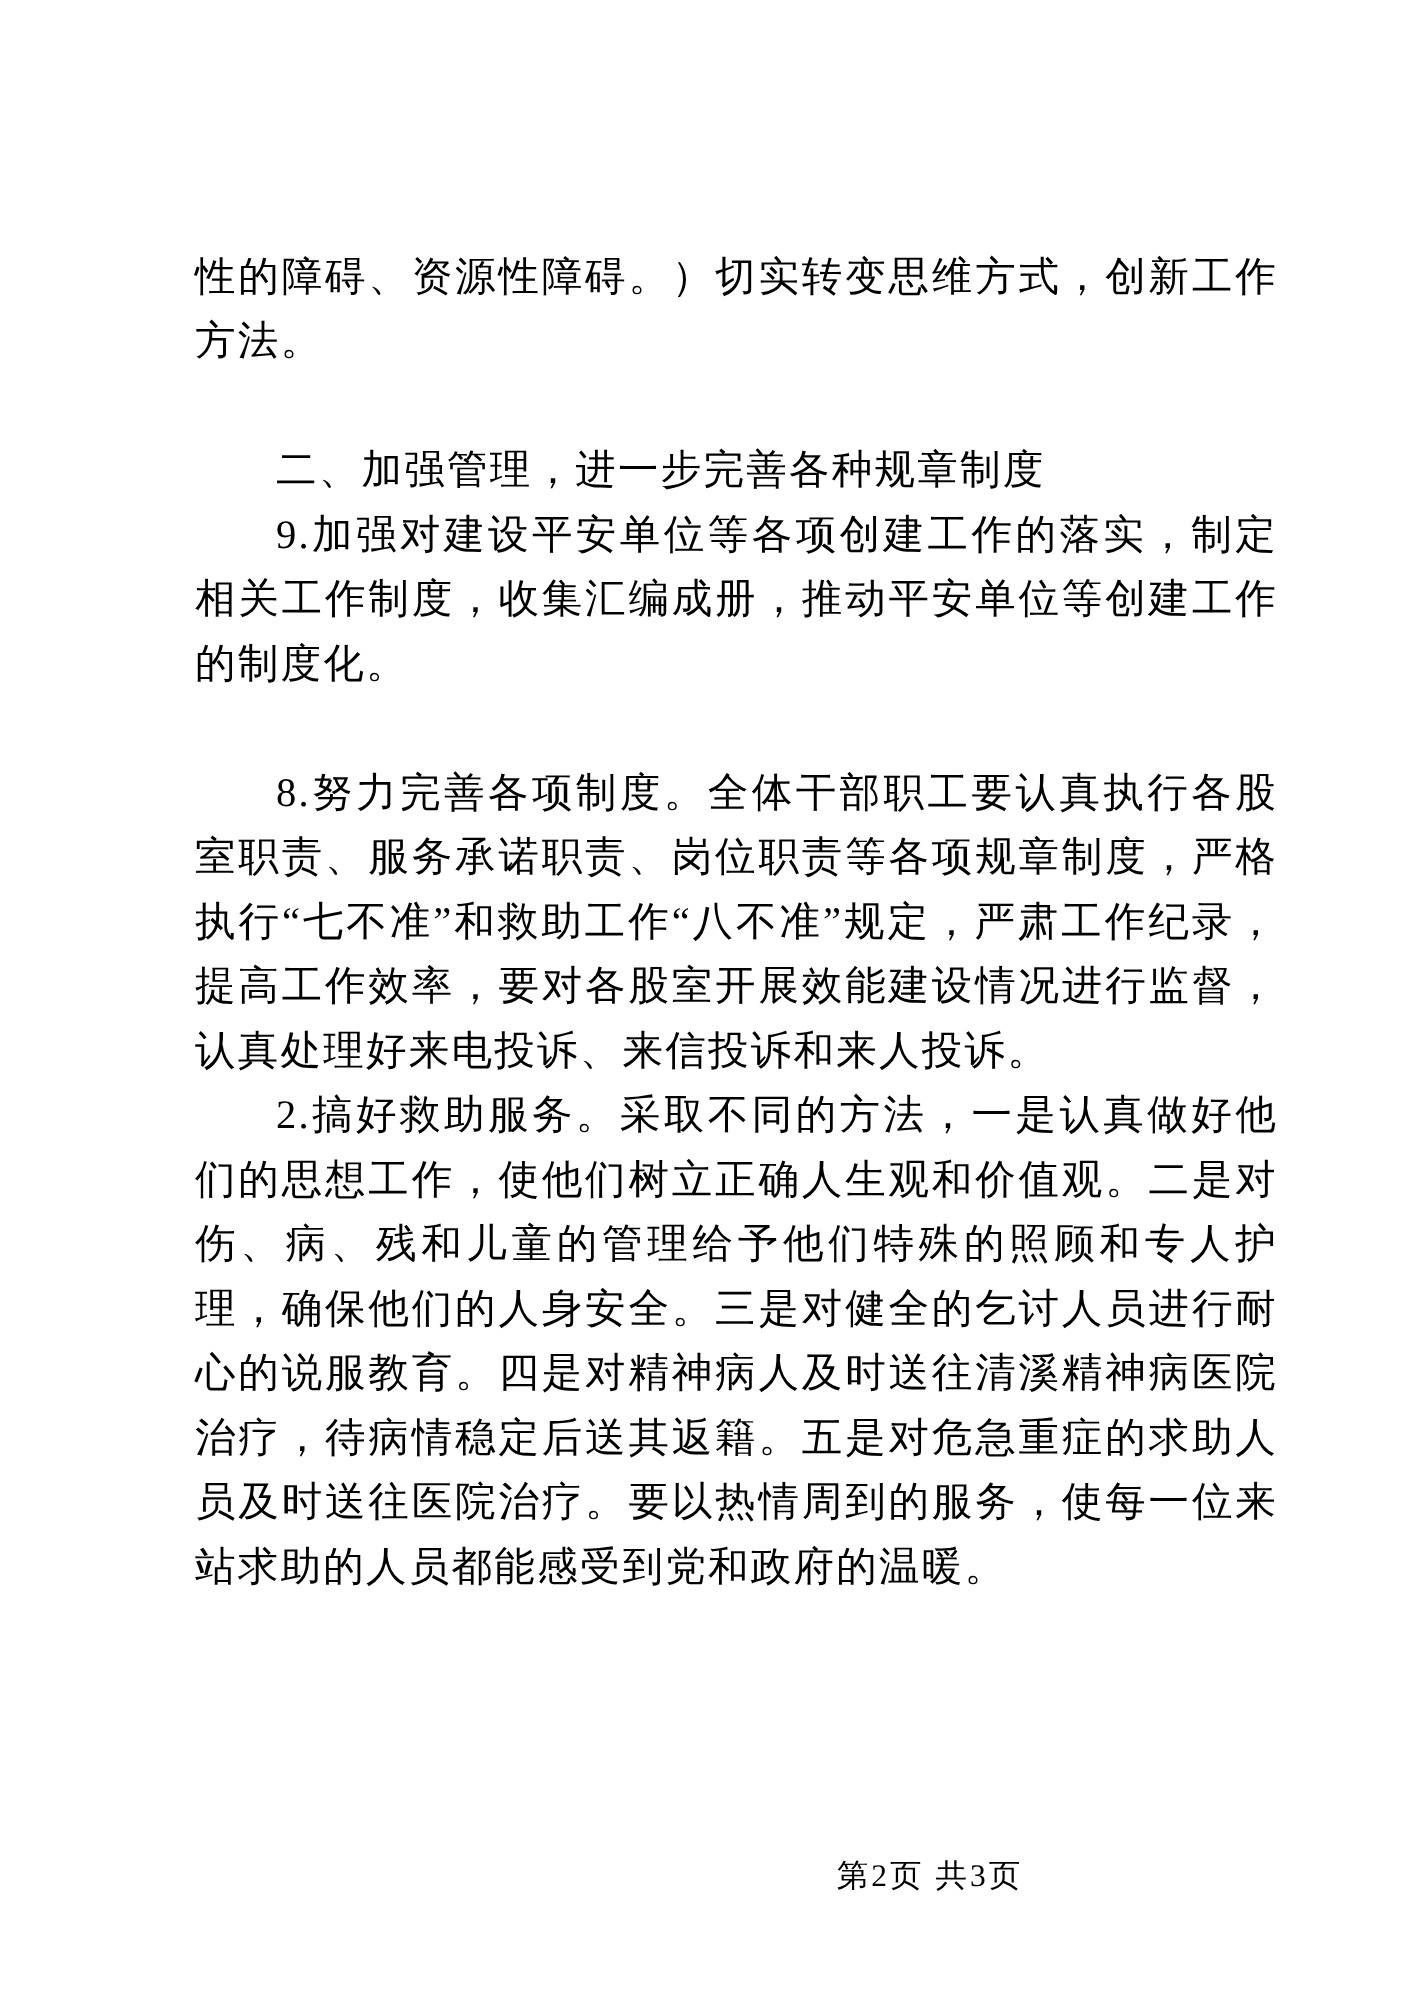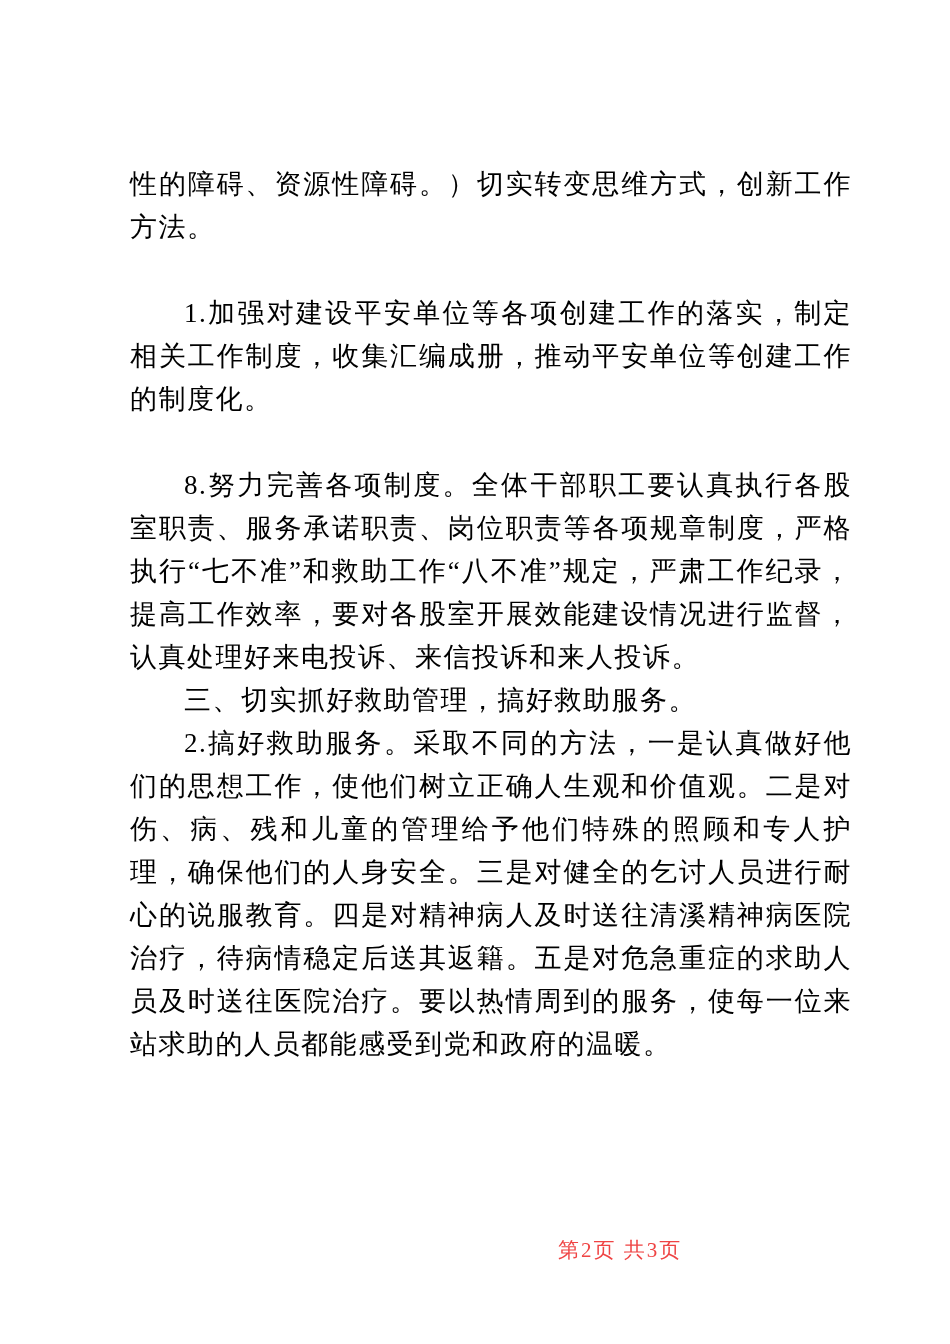--- a/index.html
+++ b/index.html
@@ -43,31 +43,31 @@
     top: 1236px;
     left: 0;
     width: 950px;
     text-align: center;
   }
   .footer .page-label {
     display: inline-block;
     margin-left: 290px; 
     font-size: 21px;
     letter-spacing: 2px;
-    color: #ef4444;
+    color: #000000;
   }
 </style>
 </head>
 <body>
 
 <div class="page">
   <div class="content">
 
   <p class="gap-after">性的障碍、资源性障碍。）切实转变思维方式，创新工作方法。</p>
-      <p class="indent gap-after">1.加强对建设平安单位等各项创建工作的落实，制定相关工作制度，收集汇编成册，推动平安单位等创建工作的制度化。</p>
+      <p class="indent">二、加强管理，进一步完善各种规章制度</p>
+      <p class="indent gap-after">9.加强对建设平安单位等各项创建工作的落实，制定相关工作制度，收集汇编成册，推动平安单位等创建工作的制度化。</p>
       <p class="indent">8.努力完善各项制度。全体干部职工要认真执行各股室职责、服务承诺职责、岗位职责等各项规章制度，严格执行“七不准”和救助工作“八不准”规定，严肃工作纪录，提高工作效率，要对各股室开展效能建设情况进行监督，认真处理好来电投诉、来信投诉和来人投诉。</p>
-      <p class="indent">三、切实抓好救助管理，搞好救助服务。</p>
       <p class="indent">2.搞好救助服务。采取不同的方法，一是认真做好他们的思想工作，使他们树立正确人生观和价值观。二是对伤、病、残和儿童的管理给予他们特殊的照顾和专人护理，确保他们的人身安全。三是对健全的乞讨人员进行耐心的说服教育。四是对精神病人及时送往清溪精神病医院治疗，待病情稳定后送其返籍。五是对危急重症的求助人员及时送往医院治疗。要以热情周到的服务，使每一位来站求助的人员都能感受到党和政府的温暖。</p>
     </div>
   <div class="footer">
     <span class="page-label">第2页 共3页</span>
   </div>
 </div>
 
 </body></html>

